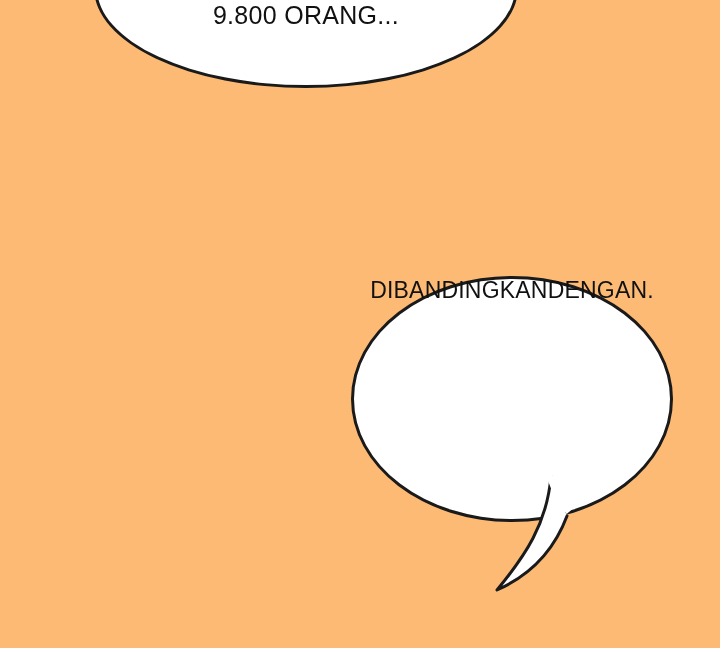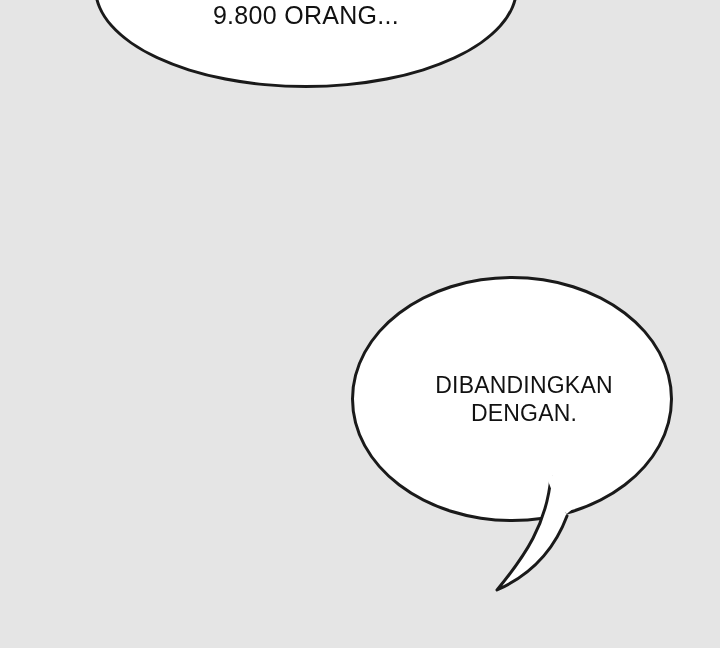--- a/index.html
+++ b/index.html
@@ -14,21 +14,21 @@
     overflow: hidden;
     font-family: "Liberation Sans", sans-serif;
   }
 
   .page {
     position: absolute;
     left: 0;
     top: 0;
     width: 720px;
     height: 648px;
-    background: #e5e5e5;
+    background: #fdba74;
   }
 
   
   .bubble-top {
     position: absolute;
     left: 94px;
     top: -112px;
     width: 424px;
     height: 200px;
   }
@@ -70,27 +70,27 @@
     top: 0;
     width: 100%;
     height: 100%;
     border: 3px solid #1a1a1a;
     border-radius: 50% / 50%;
     background: #ffffff;
     box-sizing: border-box;
   }
   .bubble-main .text {
     position: absolute;
-    left: 12px;
+    left: 0;
     top: 0;
     width: 100%;
     height: 100%;
     display: flex;
-    flex-direction: column;
-    align-items: center;
+    flex-direction: row;
+    align-items: flex-start;
     justify-content: center;
     box-sizing: border-box;
     padding: 0 26px;
   }
   .bubble-tail {
     position: absolute;
     left: 455px;
     top: 470px;
     width: 140px;
     height: 140px;

